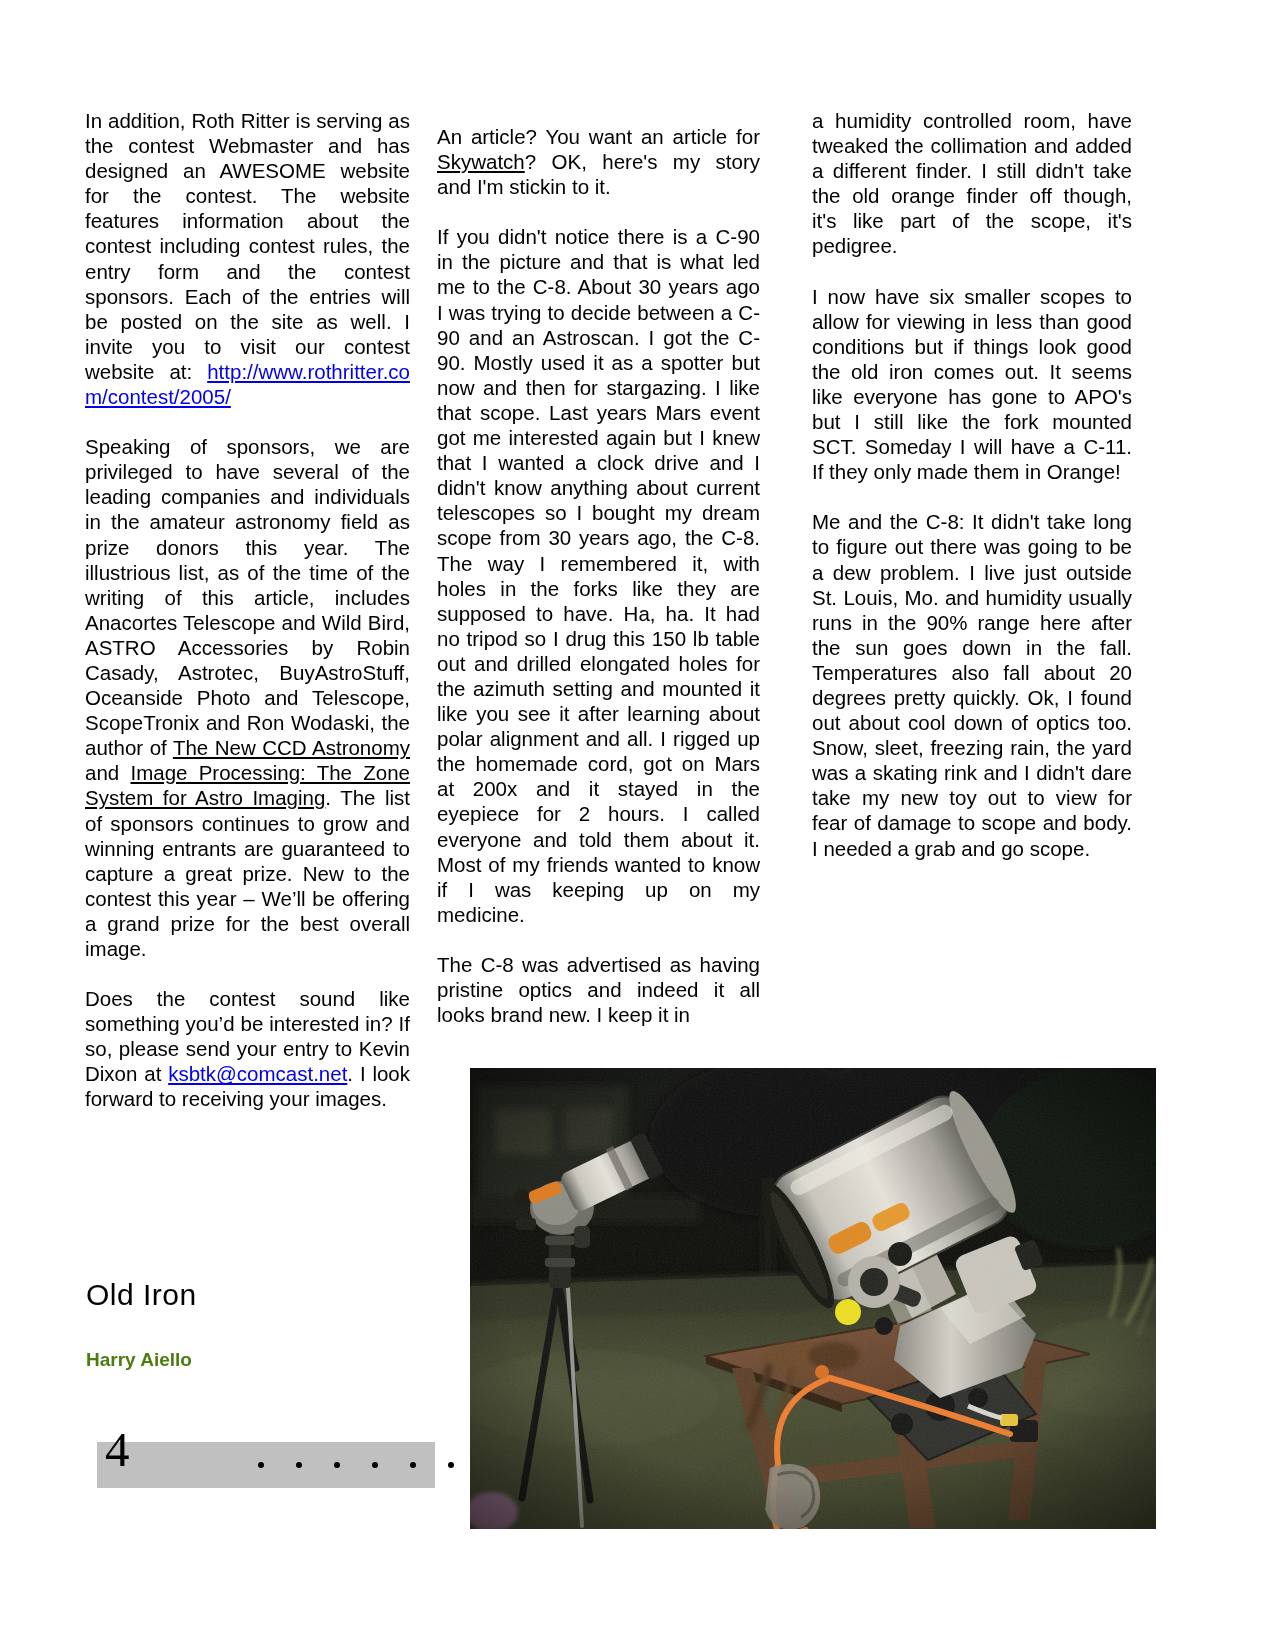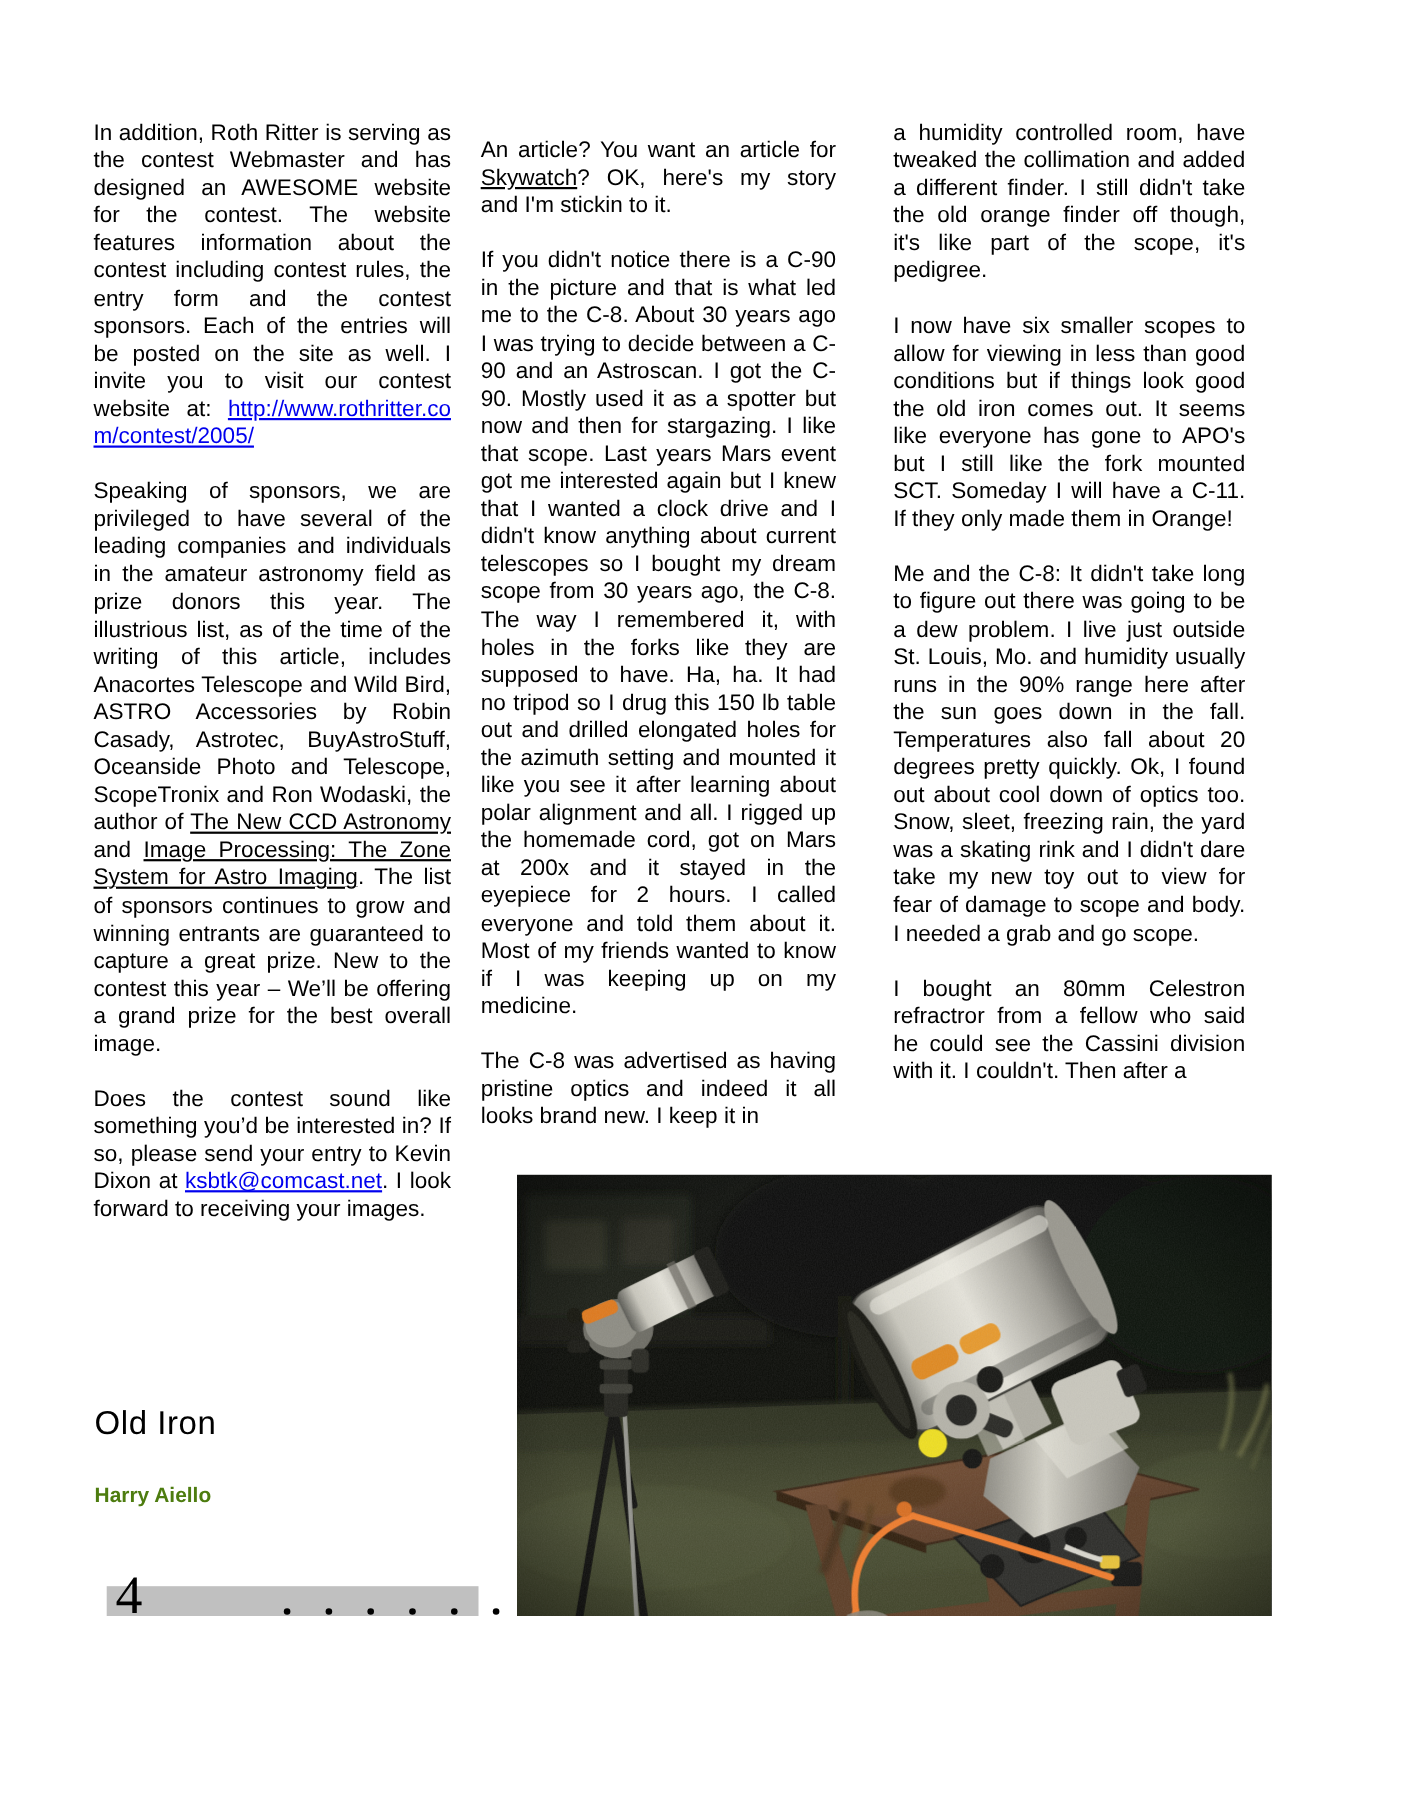--- a/index.html
+++ b/index.html
@@ -7,21 +7,21 @@
     padding: 0;
     background: #ffffff;
   }
   body {
     font-family: "Liberation Sans", sans-serif;
     color: #000000;
   }
   .page {
     position: relative;
     width: 1275px;
-    height: 1469px;
+    height: 1651px;
     background: #ffffff;
     overflow: hidden;
   }
 
   
   .col {
     position: absolute;
     top: 108px;
     font-size: 20.5px;
     line-height: 25.1px;
@@ -140,21 +140,20 @@
   </div>
 
   <div class="col col-right">
 
     <p><span>a humidity controlled room, have tweaked the collimation and added a different finder. I still didn't take the old orange finder off though, it's like part of the scope, it's pedigree.</span></p>
 
     <p><span> I now have six smaller scopes to allow for viewing in less than good conditions but if things look good the old iron comes out. It seems like everyone has gone to APO's but I still like the fork mounted SCT. Someday I will have a C-11. If they only made them in Orange!</span></p>
 
     <p><span>Me and the C-8: It didn't take long to figure out there was going to be a dew problem. I live just outside St. Louis, Mo. and humidity usually runs in the 90% range here after the sun goes down in the fall. Temperatures also fall about 20 degrees pretty quickly. Ok, I found out about cool down of optics too. Snow, sleet, freezing rain, the yard was a skating rink and I didn't dare take my new toy out to view for fear of damage to scope and body. I needed a grab and go scope.</span></p>
 
-    <p class="tight"><span>I bought an 80mm Celestron refractror from a fellow who said he could see the Cassini division with it. I couldn't. Then after a</span></p>
 
   </div>
 
   <div class="article-head">Old Iron</div>
 
   <div class="article-byline">Harry Aiello</div>
 
   <div class="footer-bar"></div>
   <div class="footer-pageno">4</div>
   <div class="footer-dots" id="footer-dots">

